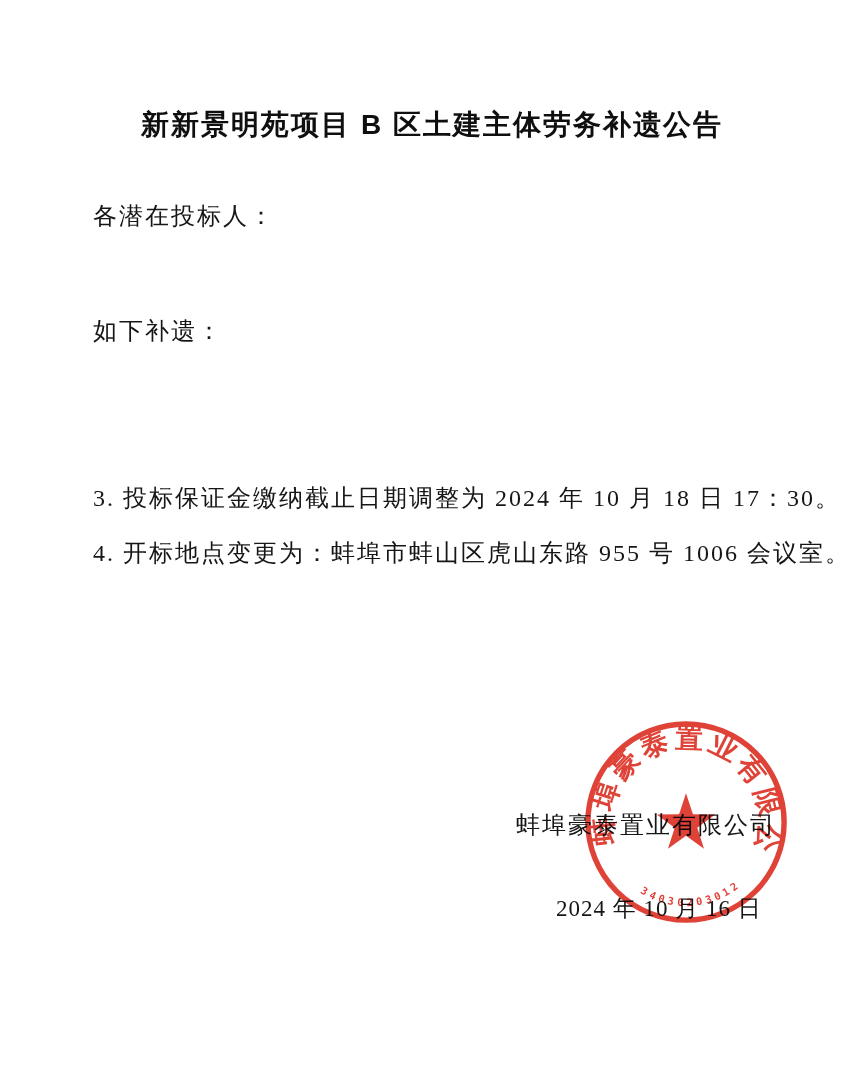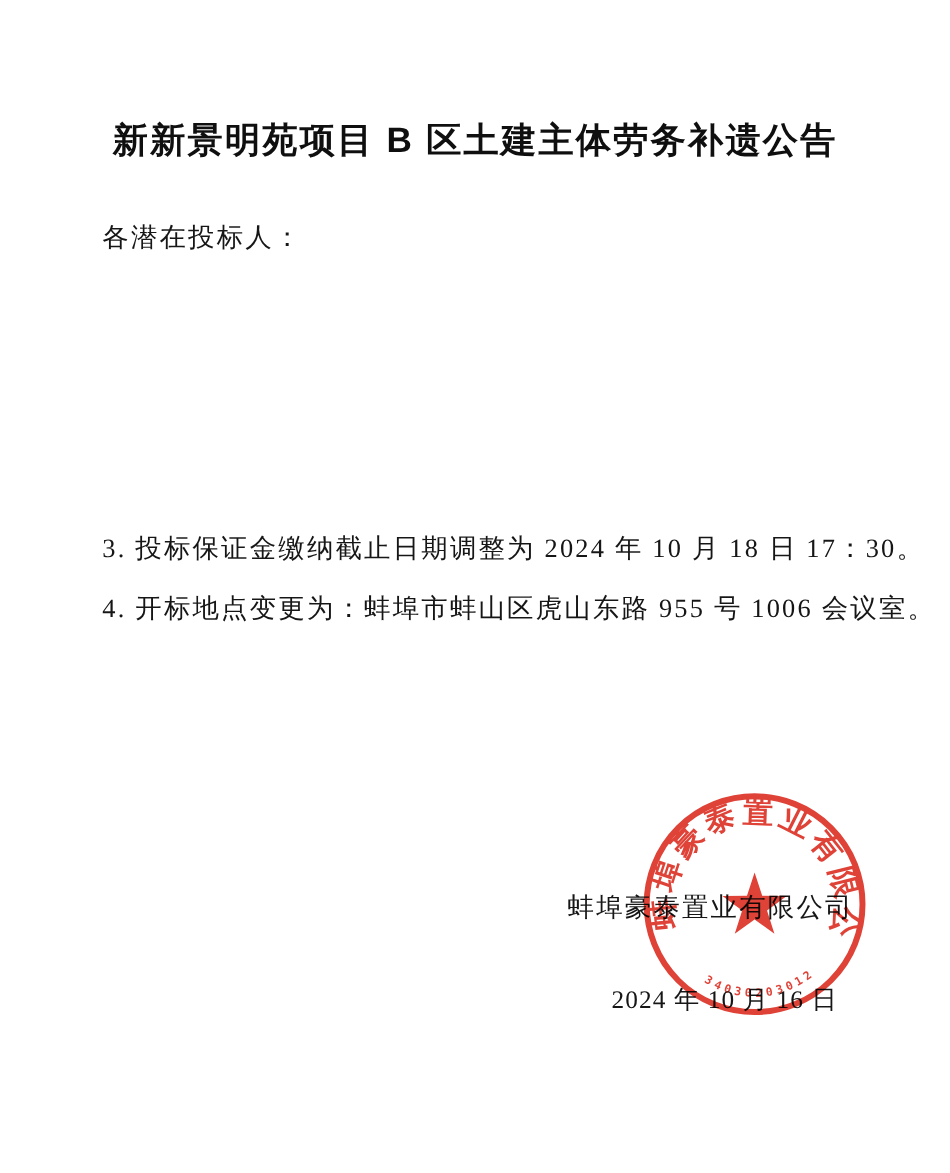--- a/index.html
+++ b/index.html
@@ -17,21 +17,21 @@
     color: #141414;
   }
   .doc-title {
     position: absolute;
     top: 106px;
     left: 0;
     width: 864px;
     text-align: center;
     font-family: "Liberation Sans", "DejaVu Sans", sans-serif;
     font-weight: bold;
-    font-size: 32px;
+    font-size: 28px;
     letter-spacing: 2px;
     color: #0f0f0f;
     white-space: nowrap;
   }
   .body-line {
     position: absolute;
     left: 93px;
     font-size: 24px;
     letter-spacing: 2px;
     white-space: nowrap;
@@ -88,20 +88,21 @@
 </head>
 <body>
 
 <div class="page">
 
   <div class="doc-title">新新景明苑项目 B 区土建主体劳务补遗公告</div>
 
   <div class="body-line salutation">各潜在投标人：</div>
 
 
+  <div class="body-line intro-line-2">如下补遗：</div>
 
 
 
   <div class="body-line item-3">3. 投标保证金缴纳截止日期调整为 2024 年 10 月 18 日 17：30。</div>
 
   <div class="body-line item-4">4. 开标地点变更为：蚌埠市蚌山区虎山东路 955 号 1006 会议室。</div>
 
   <div class="company-line">蚌埠豪泰置业有限公司</div>
 
   <div class="date-line">2024 年 10 月 16 日</div>

